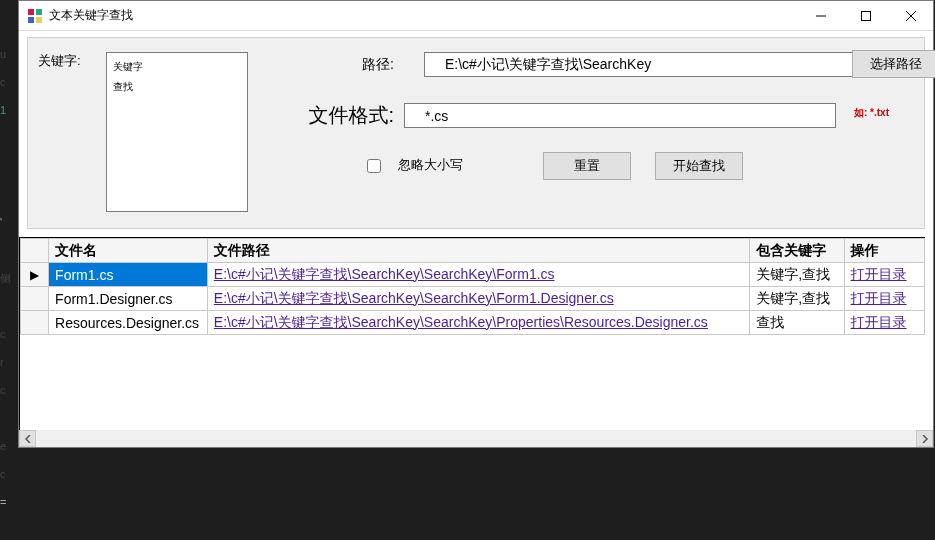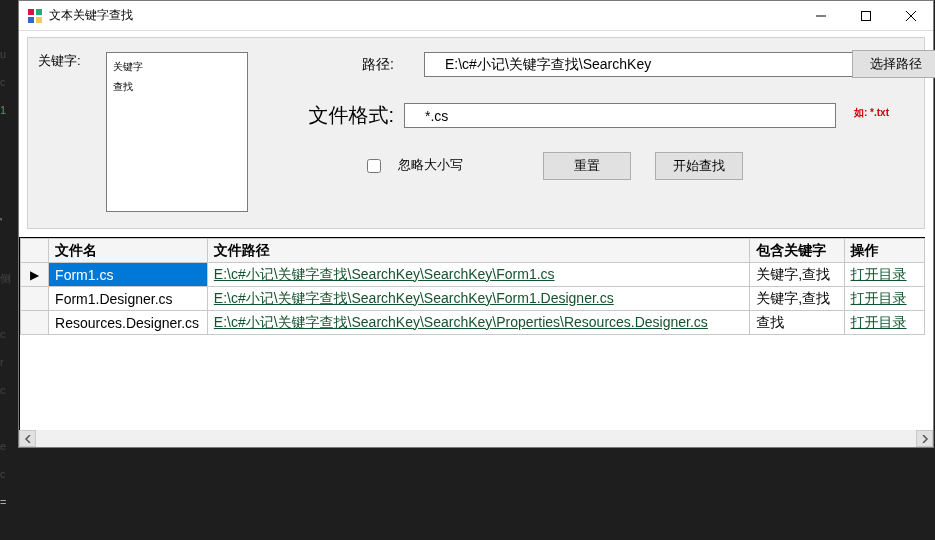--- a/index.html
+++ b/index.html
@@ -155,21 +155,21 @@
     text-align: center !important;
     font-size: 12px;
     color: #000;
   }
   .col-name { width: 158px; }
   .col-path { width: 540px; }
   .col-kw   { width: 94px; }
   .col-op   { width: 80px; }
   .sel td { background: #fff; }
   .sel .col-name-cell { background: #0078d7; color: #fff; }
-  a.link { color: #14532d; text-decoration: underline; cursor: pointer; }
+  a.link { color: #4c1d95; text-decoration: underline; cursor: pointer; }
   .row-arrow { color: #000; }
 
   
   .hscroll {
     position: absolute;
     left: 0; bottom: 0; right: 0;
     height: 17px;
     background: #f0f0f0;
     display: flex;
     align-items: center;

